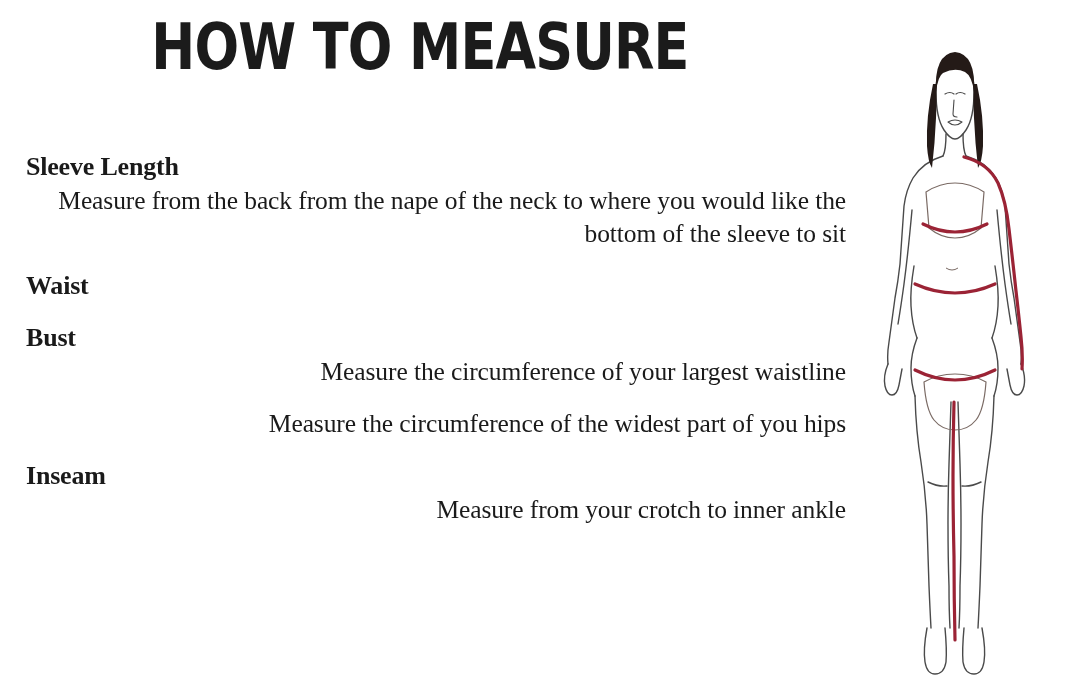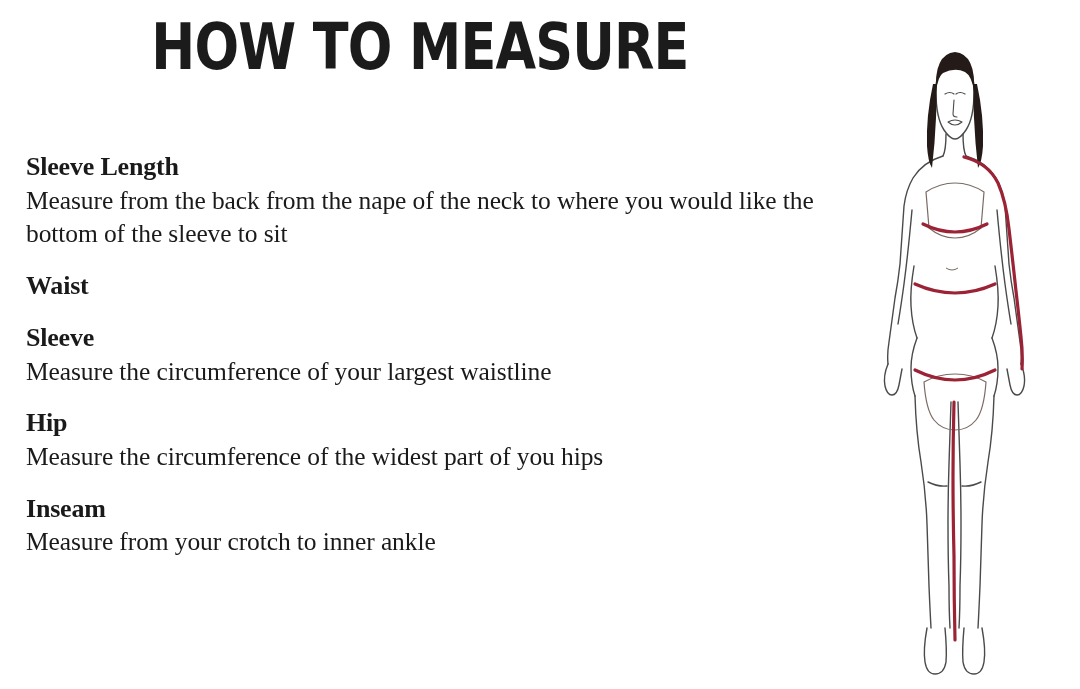--- a/index.html
+++ b/index.html
@@ -59,20 +59,21 @@
   }
 
   .entry-desc {
     font-family: "Liberation Serif", serif;
     font-weight: normal;
     font-size: 25.5px;
     line-height: 1.32;
     color: #1a1a1a;
     letter-spacing: -0.1px;
     max-width: 820px;
+    text-align: right;
   }
 
   .figure-wrap {
     position: absolute;
     top: 30px;
     right: 8px;
     width: 240px;
     height: 659px;
   }
 
@@ -94,26 +95,25 @@
     <div class="entry">
       <div class="entry-term">Sleeve Length</div>
       <div class="entry-desc">Measure from the back from the nape of the neck to where you would like the bottom of the sleeve to sit</div>
     </div>
 
     <div class="entry">
       <div class="entry-term">Waist</div>
     </div>
 
     <div class="entry">
-      <div class="entry-term">Sleeve</div>
+      <div class="entry-term">Bust</div>
       <div class="entry-desc">Measure the circumference of your largest waistline</div>
     </div>
 
     <div class="entry">
-      <div class="entry-term">Hip</div>
       <div class="entry-desc">Measure the circumference of the widest part of you hips</div>
     </div>
 
     <div class="entry">
       <div class="entry-term">Inseam</div>
       <div class="entry-desc">Measure from your crotch to inner ankle</div>
     </div>
 
   </div>
 

